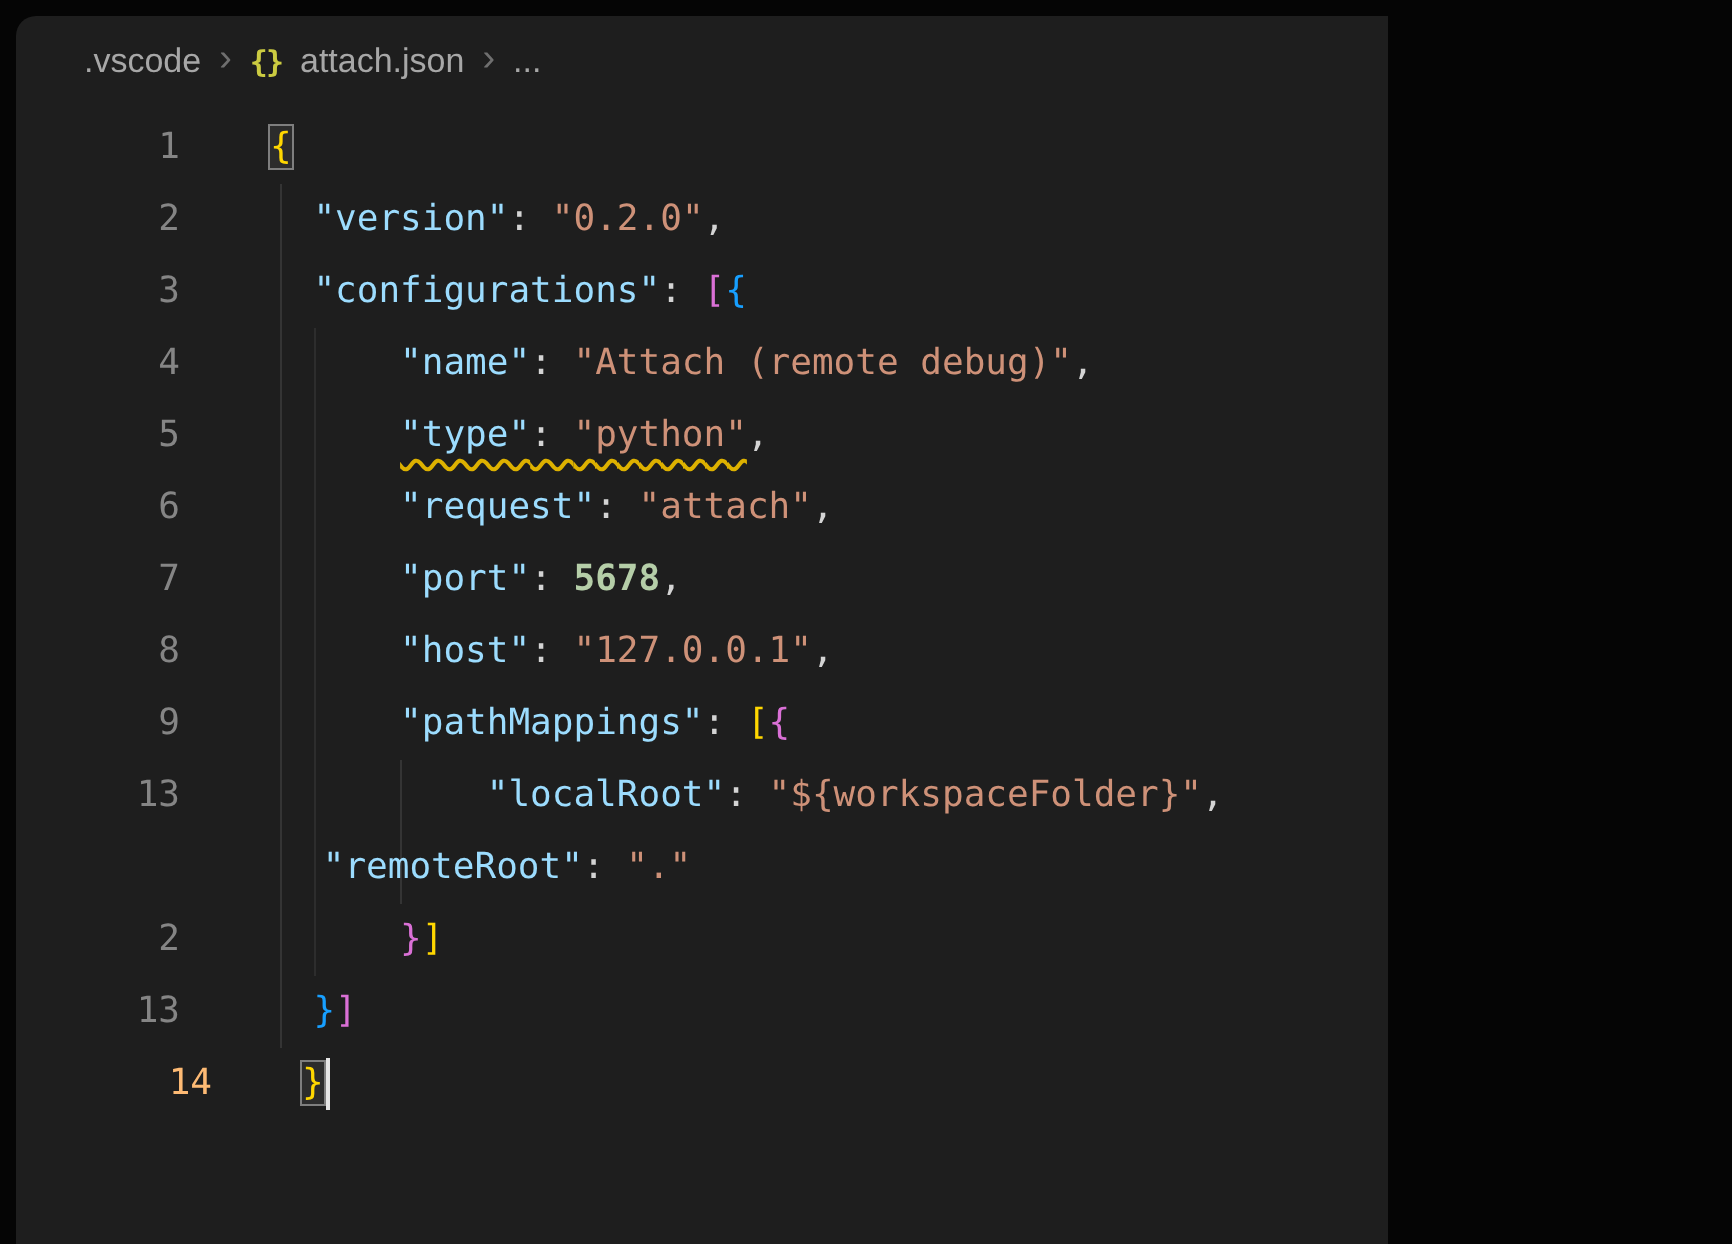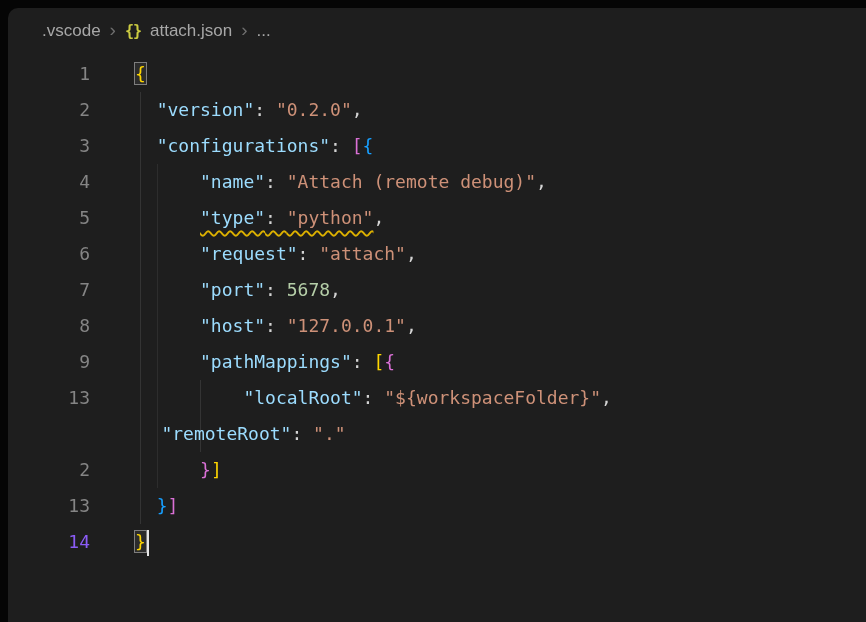--- a/index.html
+++ b/index.html
@@ -1,21 +1,21 @@
 <!DOCTYPE html>
 <html style="--bg: #1e1e1e; --key: #9cdcfe; --str: #ce9178; --num: #b5cea8; --pun: #d4d4d4; --b1: #ffd700; --b2: #da70d6; --b3: #179fff; --warn: #ddb100; --jsonIcon: #cbcb41;"><head>
 <meta charset="utf-8">
 <style>
   html,body{margin:0;padding:0;}
   body{
     width:866px;height:622px;overflow:hidden;
     background:#050505;
     font-family:"Liberation Sans",sans-serif;
   }
-  .window{position:relative;width:866px;height:622px;background:#050505;}
+  .window{position:relative;width:694px;height:622px;background:#050505;}
   .editor{
     position:absolute;left:8px;top:8px;right:0;bottom:0;
     background:var(--bg,#1e1e1e);
     border-top-left-radius:10px;
     overflow:hidden;
   }
   .breadcrumbs{
     height:46px;display:flex;align-items:center;
     padding-left:34px;gap:9px;
     font-size:17px;color:#a7a7a7;
@@ -31,25 +31,25 @@
     position:relative;
     padding-top:2px;
     font-family:"DejaVu Sans Mono","Liberation Mono",monospace;
     font-size:18px;line-height:36px;
   }
   .line{display:flex;height:36px;}
   .gutter{
     flex:none;width:82px;text-align:right;
     color:#858585;user-select:none;
   }
-  .gutter.active{color:#8b5cf6;}
+  .gutter.active{color:#fdba74;padding-left:16px;}
   .line-content{white-space:pre;margin-left:45px;color:#d4d4d4;}
   .key{color:var(--key,#9cdcfe);}
   .str{color:var(--str,#ce9178);}
-  .num{color:var(--num,#b5cea8);}
+  .num{color:var(--num,#b5cea8);font-weight:bold;}
   .pun{color:var(--pun,#d4d4d4);}
   .ws{color:transparent;}
   .b1{color:var(--b1,#ffd700);}
   .b2{color:var(--b2,#da70d6);}
   .b3{color:var(--b3,#179fff);}
   .match{
     outline:1px solid #7e7e7e;
     background:rgba(120,120,120,0.16);
   }
   .warn{

